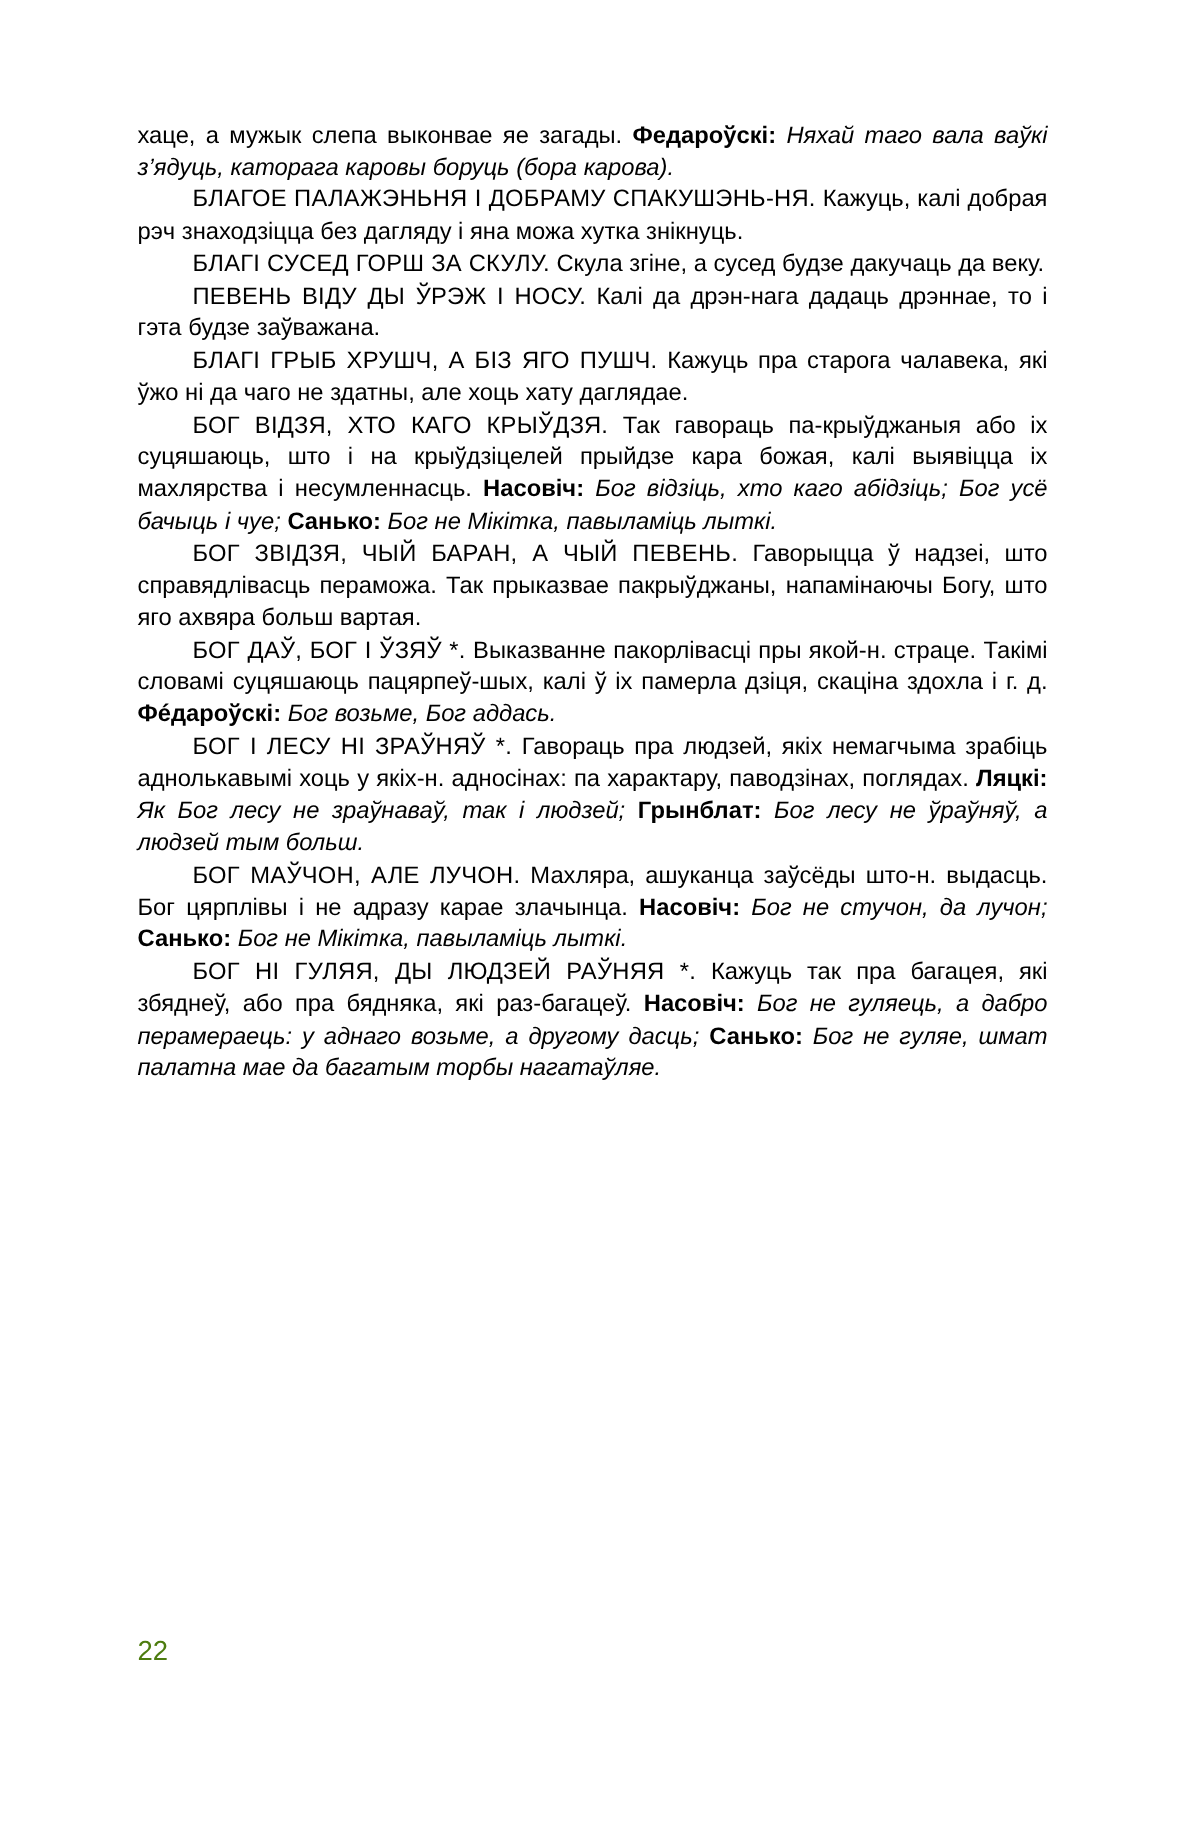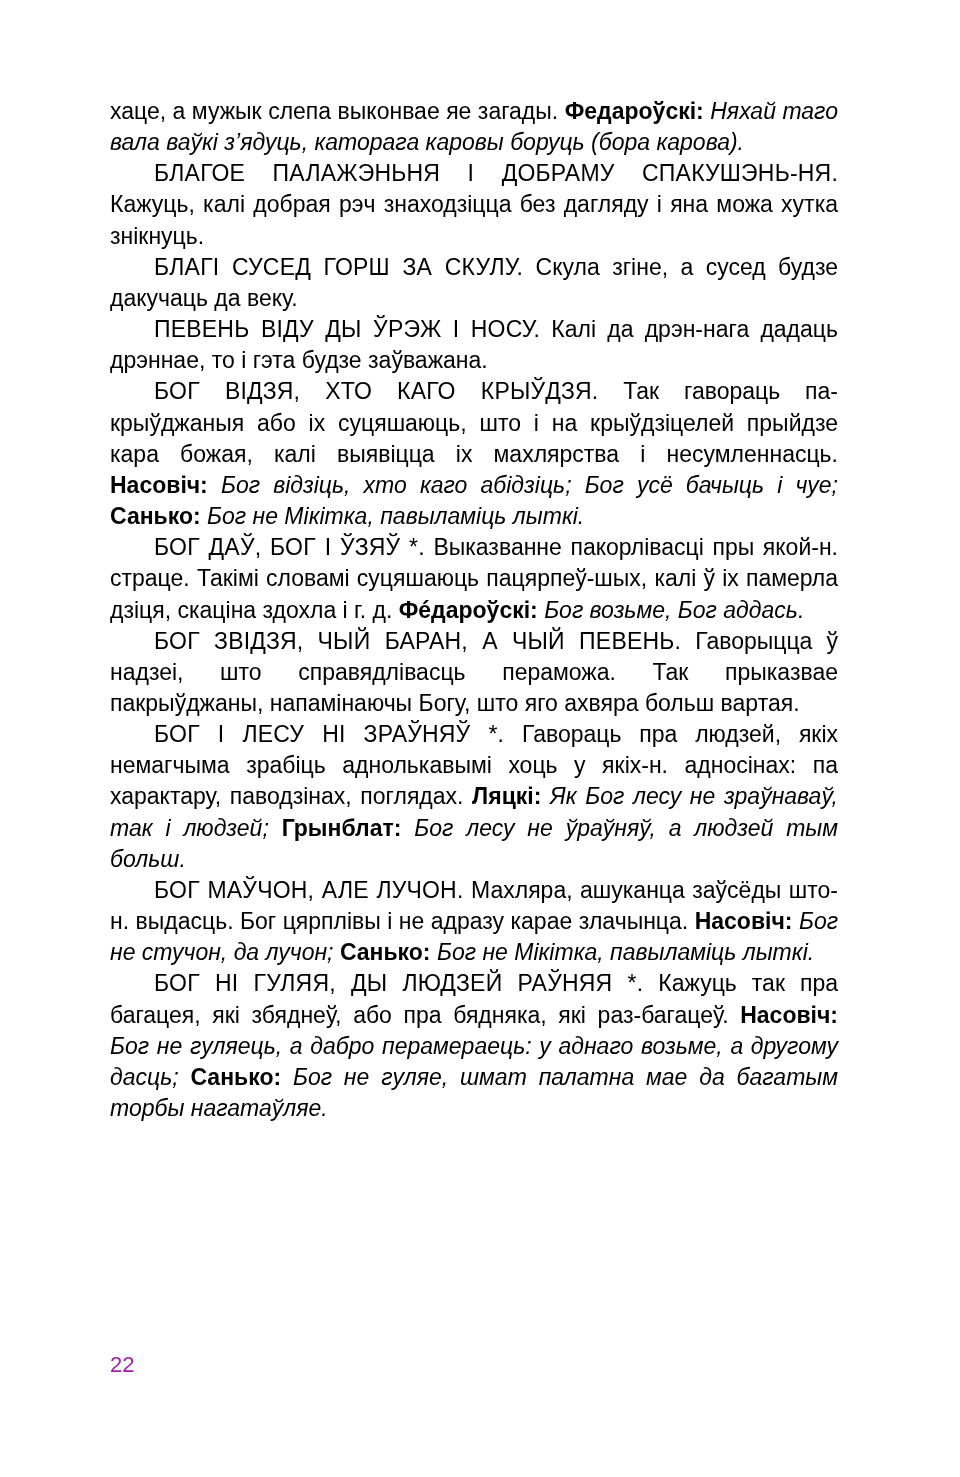--- a/index.html
+++ b/index.html
@@ -15,21 +15,21 @@
     position: relative;
     overflow: hidden;
   }
   .page {
     position: absolute;
     left: 110px;
     top: 96px;
     width: 740px;
   }
   .entry {
-    font-size: 23px;
+    font-size: 19px;
     line-height: 1.355;
     text-align: justify;
     text-justify: inter-word;
     margin: 0 12px 0 0;
     hyphens: manual;
   }
   .entry.indent {
     text-indent: 44px;
   }
   .hw {
@@ -38,33 +38,34 @@
   }
   .src {
     font-weight: bold;
   }
   .cit {
     font-style: italic;
   }
   .folio {
     position: absolute;
     left: 110px;
-    top: 1352px;
+    top: 1308px;
     font-size: 22px;
-    color: #a21caf;
+    color: #4d7c0f;
   }
 </style>
 </head>
 <body>
 
 <div class="page" id="page-body">
     <p class="entry" id="entry-continuation"><span>хаце, а мужык слепа выконвае яе загады. </span><span class="src">Федароўскі:</span><span> </span><span class="cit">Няхай таго вала ваўкі з’ядуць, каторага каровы боруць (бора карова).</span></p>
     <p class="entry indent" id="entry-blahoje-palazhennia"><span class="hw">БЛАГОЕ ПАЛАЖЭНЬНЯ І ДОБРАМУ СПАКУШЭНЬ-НЯ.</span><span> Кажуць, калі добрая рэч знаходзіцца без дагляду і яна можа хутка знікнуць.</span></p>
     <p class="entry indent" id="entry-blahi-sused"><span class="hw">БЛАГІ СУСЕД ГОРШ ЗА СКУЛУ.</span><span> Скула згіне, а сусед будзе дакучаць да веку.</span></p>
     <p class="entry indent" id="entry-blahomu-vidu"><span class="hw">ПЕВЕНЬ ВІДУ ДЫ ЎРЭЖ І НОСУ.</span><span> Калі да дрэн-нага дадаць дрэннае, то і гэта будзе заўважана.</span></p>
+    <p class="entry indent" id="entry-blahi-hryb"><span class="hw">БЛАГІ ГРЫБ ХРУШЧ, А БІЗ ЯГО ПУШЧ.</span><span> Кажуць пра старога чалавека, які ўжо ні да чаго не здатны, але хоць хату даглядае.</span></p>
     <p class="entry indent" id="entry-boh-vidzia"><span class="hw">БОГ ВІДЗЯ, ХТО КАГО КРЫЎДЗЯ.</span><span> Так гавораць па-крыўджаныя або іх суцяшаюць, што і на крыўдзіцелей прыйдзе кара божая, калі выявіцца іх махлярства і несумленнасць. </span><span class="src">Насовіч:</span><span> </span><span class="cit">Бог відзіць, хто каго абідзіць; Бог усё бачыць і чуе;</span><span> </span><span class="src">Санько:</span><span> </span><span class="cit">Бог не Мікітка, павыламіць лыткі.</span></p>
+    <p class="entry indent" id="entry-boh-zvidzia"><span class="hw">БОГ ЗВІДЗЯ, ЧЫЙ БАРАН, А ЧЫЙ ПЕВЕНЬ.</span><span> Гаворыцца ў надзеі, што справядлівасць пераможа. Так прыказвае пакрыўджаны, напамінаючы Богу, што яго ахвяра больш вартая.</span></p>
     <p class="entry indent" id="entry-boh-dau"><span class="hw">БОГ ДАЎ, БОГ І ЎЗЯЎ *.</span><span> Выказванне пакорлівасці пры якой-н. страце. Такімі словамі суцяшаюць пацярпеў-шых, калі ў іх памерла дзіця, скаціна здохла і г. д. </span><span class="src">Фéдароўскі:</span><span> </span><span class="cit">Бог возьме, Бог аддась.</span></p>
-    <p class="entry indent" id="entry-boh-zvidzia"><span class="hw">БОГ ЗВІДЗЯ, ЧЫЙ БАРАН, А ЧЫЙ ПЕВЕНЬ.</span><span> Гаворыцца ў надзеі, што справядлівасць пераможа. Так прыказвае пакрыўджаны, напамінаючы Богу, што яго ахвяра больш вартая.</span></p>
     <p class="entry indent" id="entry-boh-i-lesu"><span class="hw">БОГ І ЛЕСУ НІ ЗРАЎНЯЎ *.</span><span> Гавораць пра людзей, якіх немагчыма зрабіць аднолькавымі хоць у якіх-н. адносінах: па характару, паводзінах, поглядах. </span><span class="src">Ляцкі:</span><span> </span><span class="cit">Як Бог лесу не зраўнаваў, так і людзей;</span><span> </span><span class="src">Грынблат:</span><span> </span><span class="cit">Бог лесу не ўраўняў, а людзей тым больш.</span></p>
     <p class="entry indent" id="entry-boh-mauchon"><span class="hw">БОГ МАЎЧОН, АЛЕ ЛУЧОН.</span><span> Махляра, ашуканца заўсёды што-н. выдасць. Бог цярплівы і не адразу карае злачынца. </span><span class="src">Насовіч:</span><span> </span><span class="cit">Бог не стучон, да лучон;</span><span> </span><span class="src">Санько:</span><span> </span><span class="cit">Бог не Мікітка, павыламіць лыткі.</span></p>
     <p class="entry indent" id="entry-boh-ni-huliaja"><span class="hw">БОГ НІ ГУЛЯЯ, ДЫ ЛЮДЗЕЙ РАЎНЯЯ *.</span><span> Кажуць так пра багацея, які збяднеў, або пра бядняка, які раз-багацеў. </span><span class="src">Насовіч:</span><span> </span><span class="cit">Бог не гуляець, а дабро перамераець: у аднаго возьме, а другому дасць;</span><span> </span><span class="src">Санько:</span><span> </span><span class="cit">Бог не гуляе, шмат палатна мае да багатым торбы нагатаўляе.</span></p>
   </div>
 <div class="folio">22</div>
 
 </body></html>

